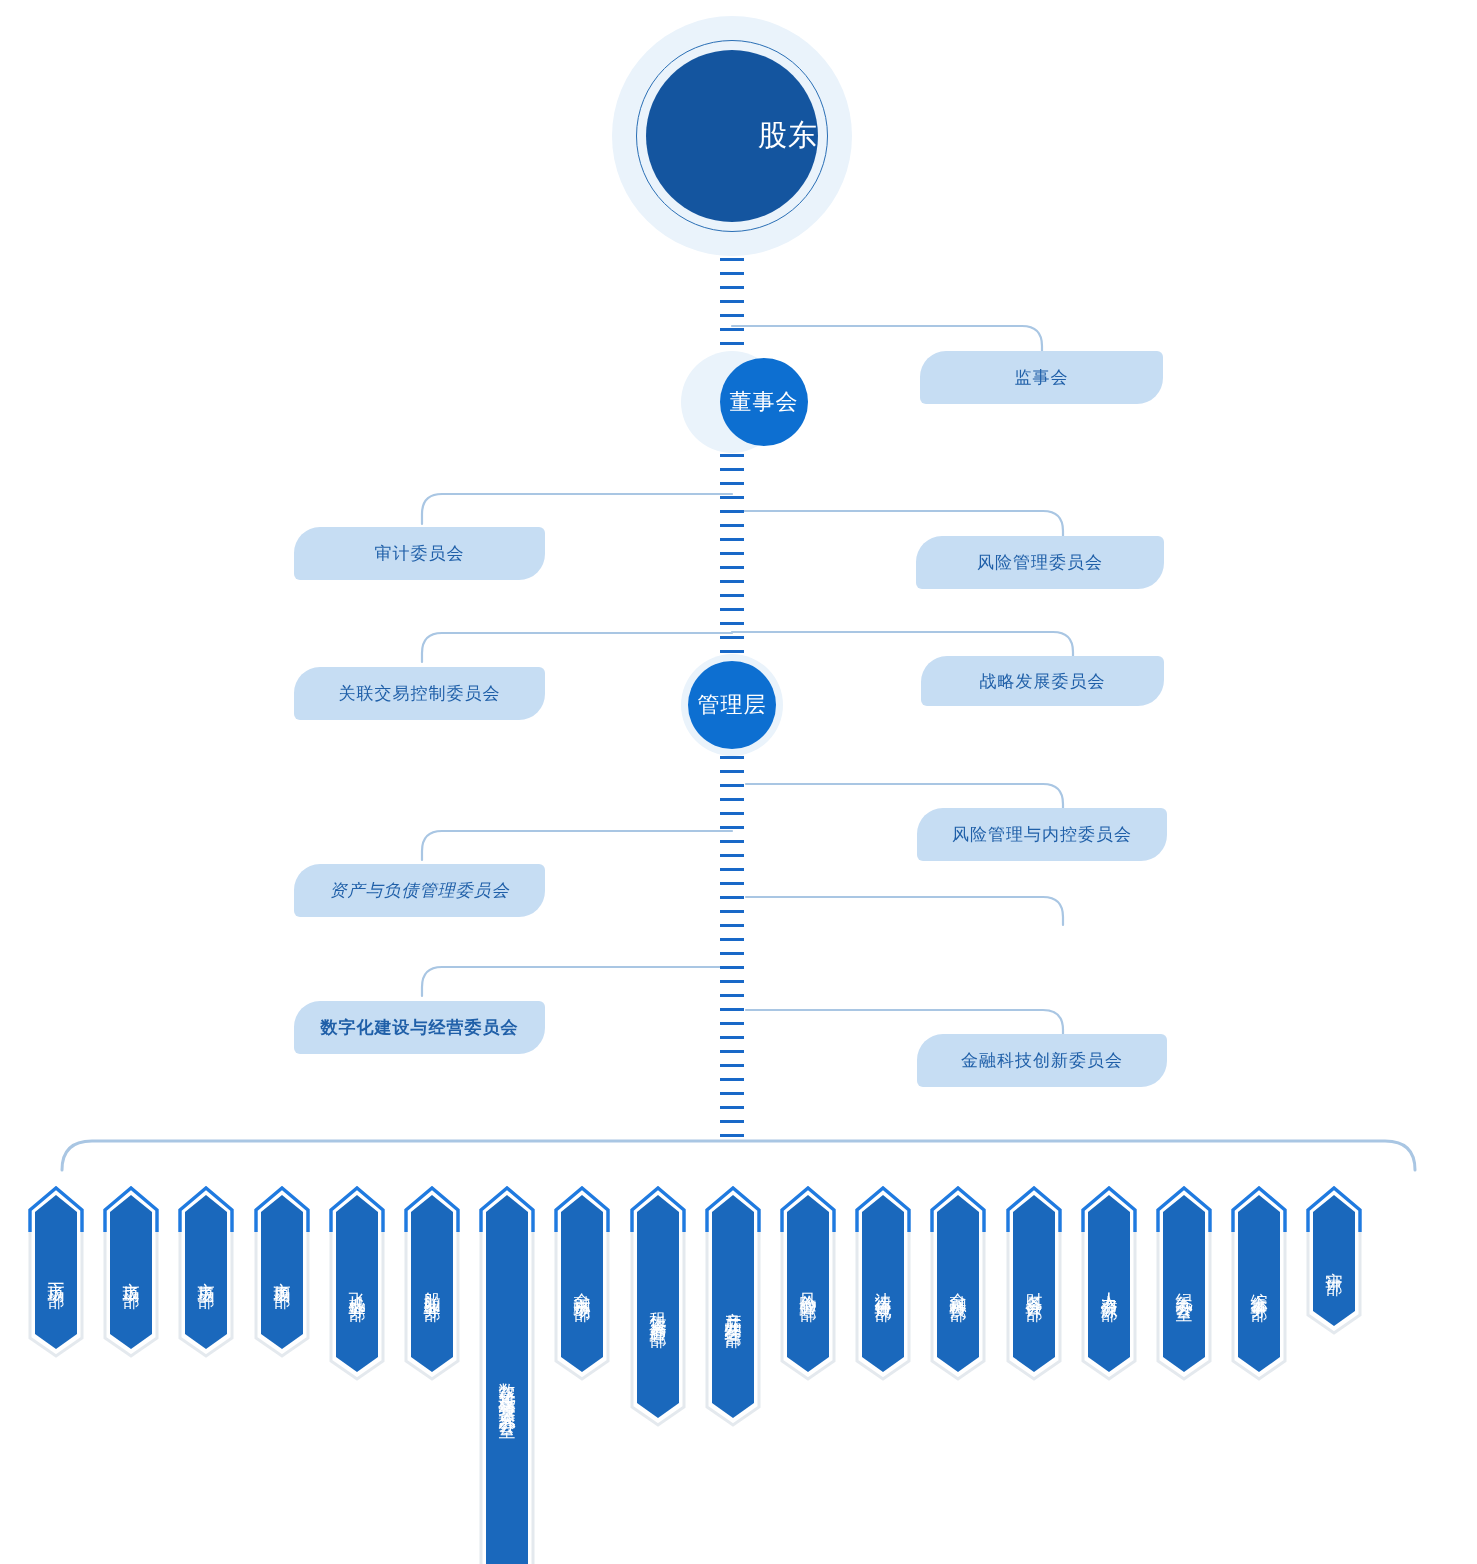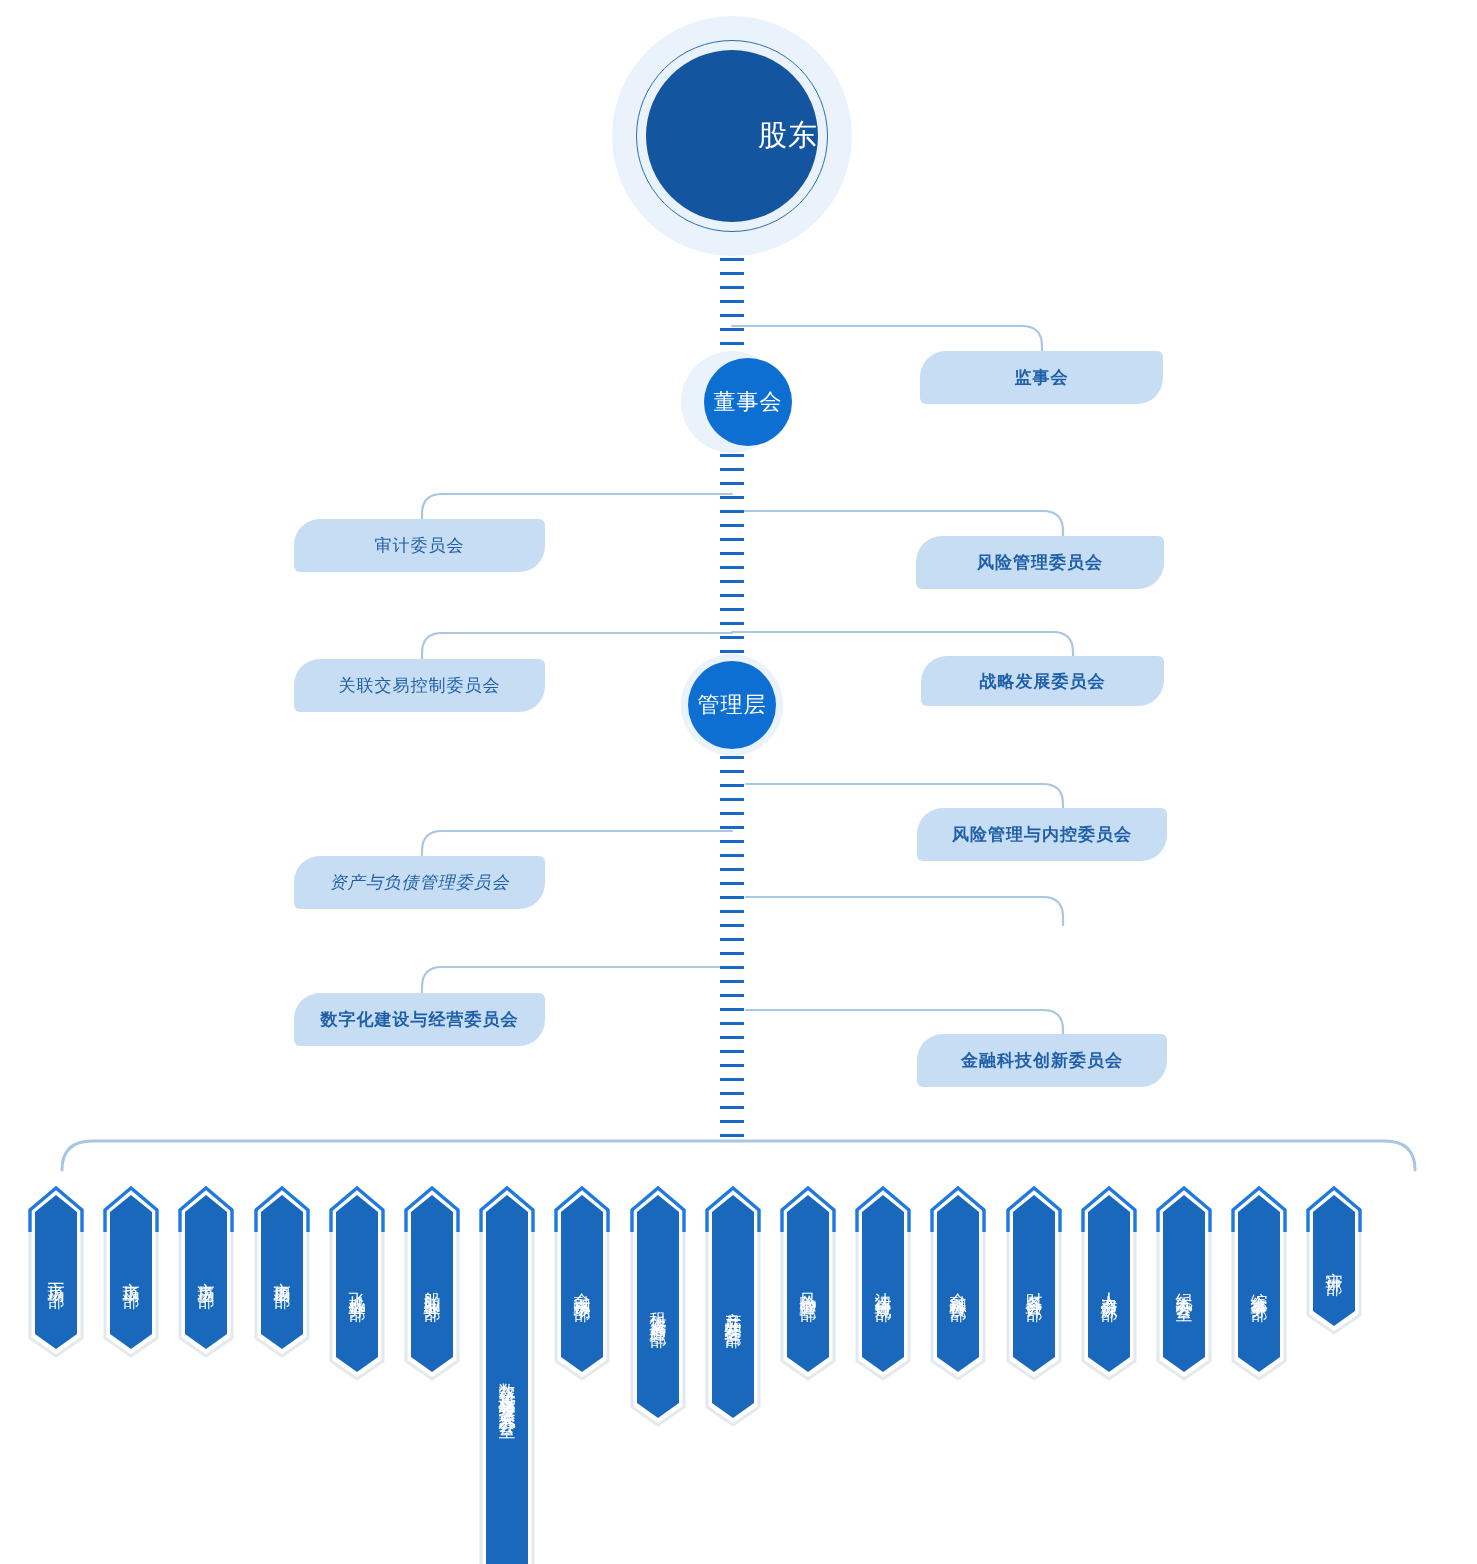--- a/index.html
+++ b/index.html
@@ -50,22 +50,22 @@
   .cbox {
     position: absolute;
     background: #c6ddf3;
     border-radius: 26px 6px 26px 6px;
     display:flex; align-items:center; justify-content:center;
     color:#1f5fa8;
     font-size:17px;
     letter-spacing:1px;
     white-space:nowrap;
   }
-  .cbox.right { border-radius: 26px 6px 26px 6px; font-weight: bold; }
-  .cbox.left  { border-radius: 26px 6px 26px 6px; }
+  .cbox.right { border-radius: 26px 6px 26px 6px; }
+  .cbox.left  { border-radius: 26px 6px 26px 6px; margin-top: 8px; }
 
   
   .tag {
     position:absolute;
     width:56px;
   }
   .tag .outline {
     position:absolute; left:0; top:0; width:56px; height:100%;
   }
   .tag .inner {
@@ -121,21 +121,21 @@
   <div class="spine" style="left:720px; top:440px; height:232px;"></div>
   <div class="spine" style="left:720px; top:742px; height:400px;"></div>
 
   <div class="halo" id="shareholder-halo-outer" style="left:612px; top:16px; width:240px; height:240px;"></div>
   <div class="halo" id="shareholder-ring" style="left:636px; top:40px; width:192px; height:192px;"></div>
   <div class="node-circle" id="node-shareholder" style="left:646px; top:50px; width:172px; height:172px;justify-content:flex-end;">
     <span>股东</span>
   </div>
 
   <div class="halo mid-halo" style="left:681px; top:351px; width:102px; height:102px;"></div>
-  <div class="node-circle mid-node" style="left:704px; top:358px; width:88px; height:88px;">
+  <div class="node-circle mid-node" style="left:720px; top:358px; width:88px; height:88px;">
     <span>董事会</span>
   </div>
 
   <div class="halo mid-halo" style="left:681px; top:654px; width:102px; height:102px;"></div>
   <div class="node-circle mid-node" style="left:688px; top:661px; width:88px; height:88px;font-family:Liberation Serif, serif;">
     <span>管理层</span>
   </div>
 
   <div class="cbox right" style="left:920px; top:351px; width:243px; height:53px;">
     <span>监事会</span>

